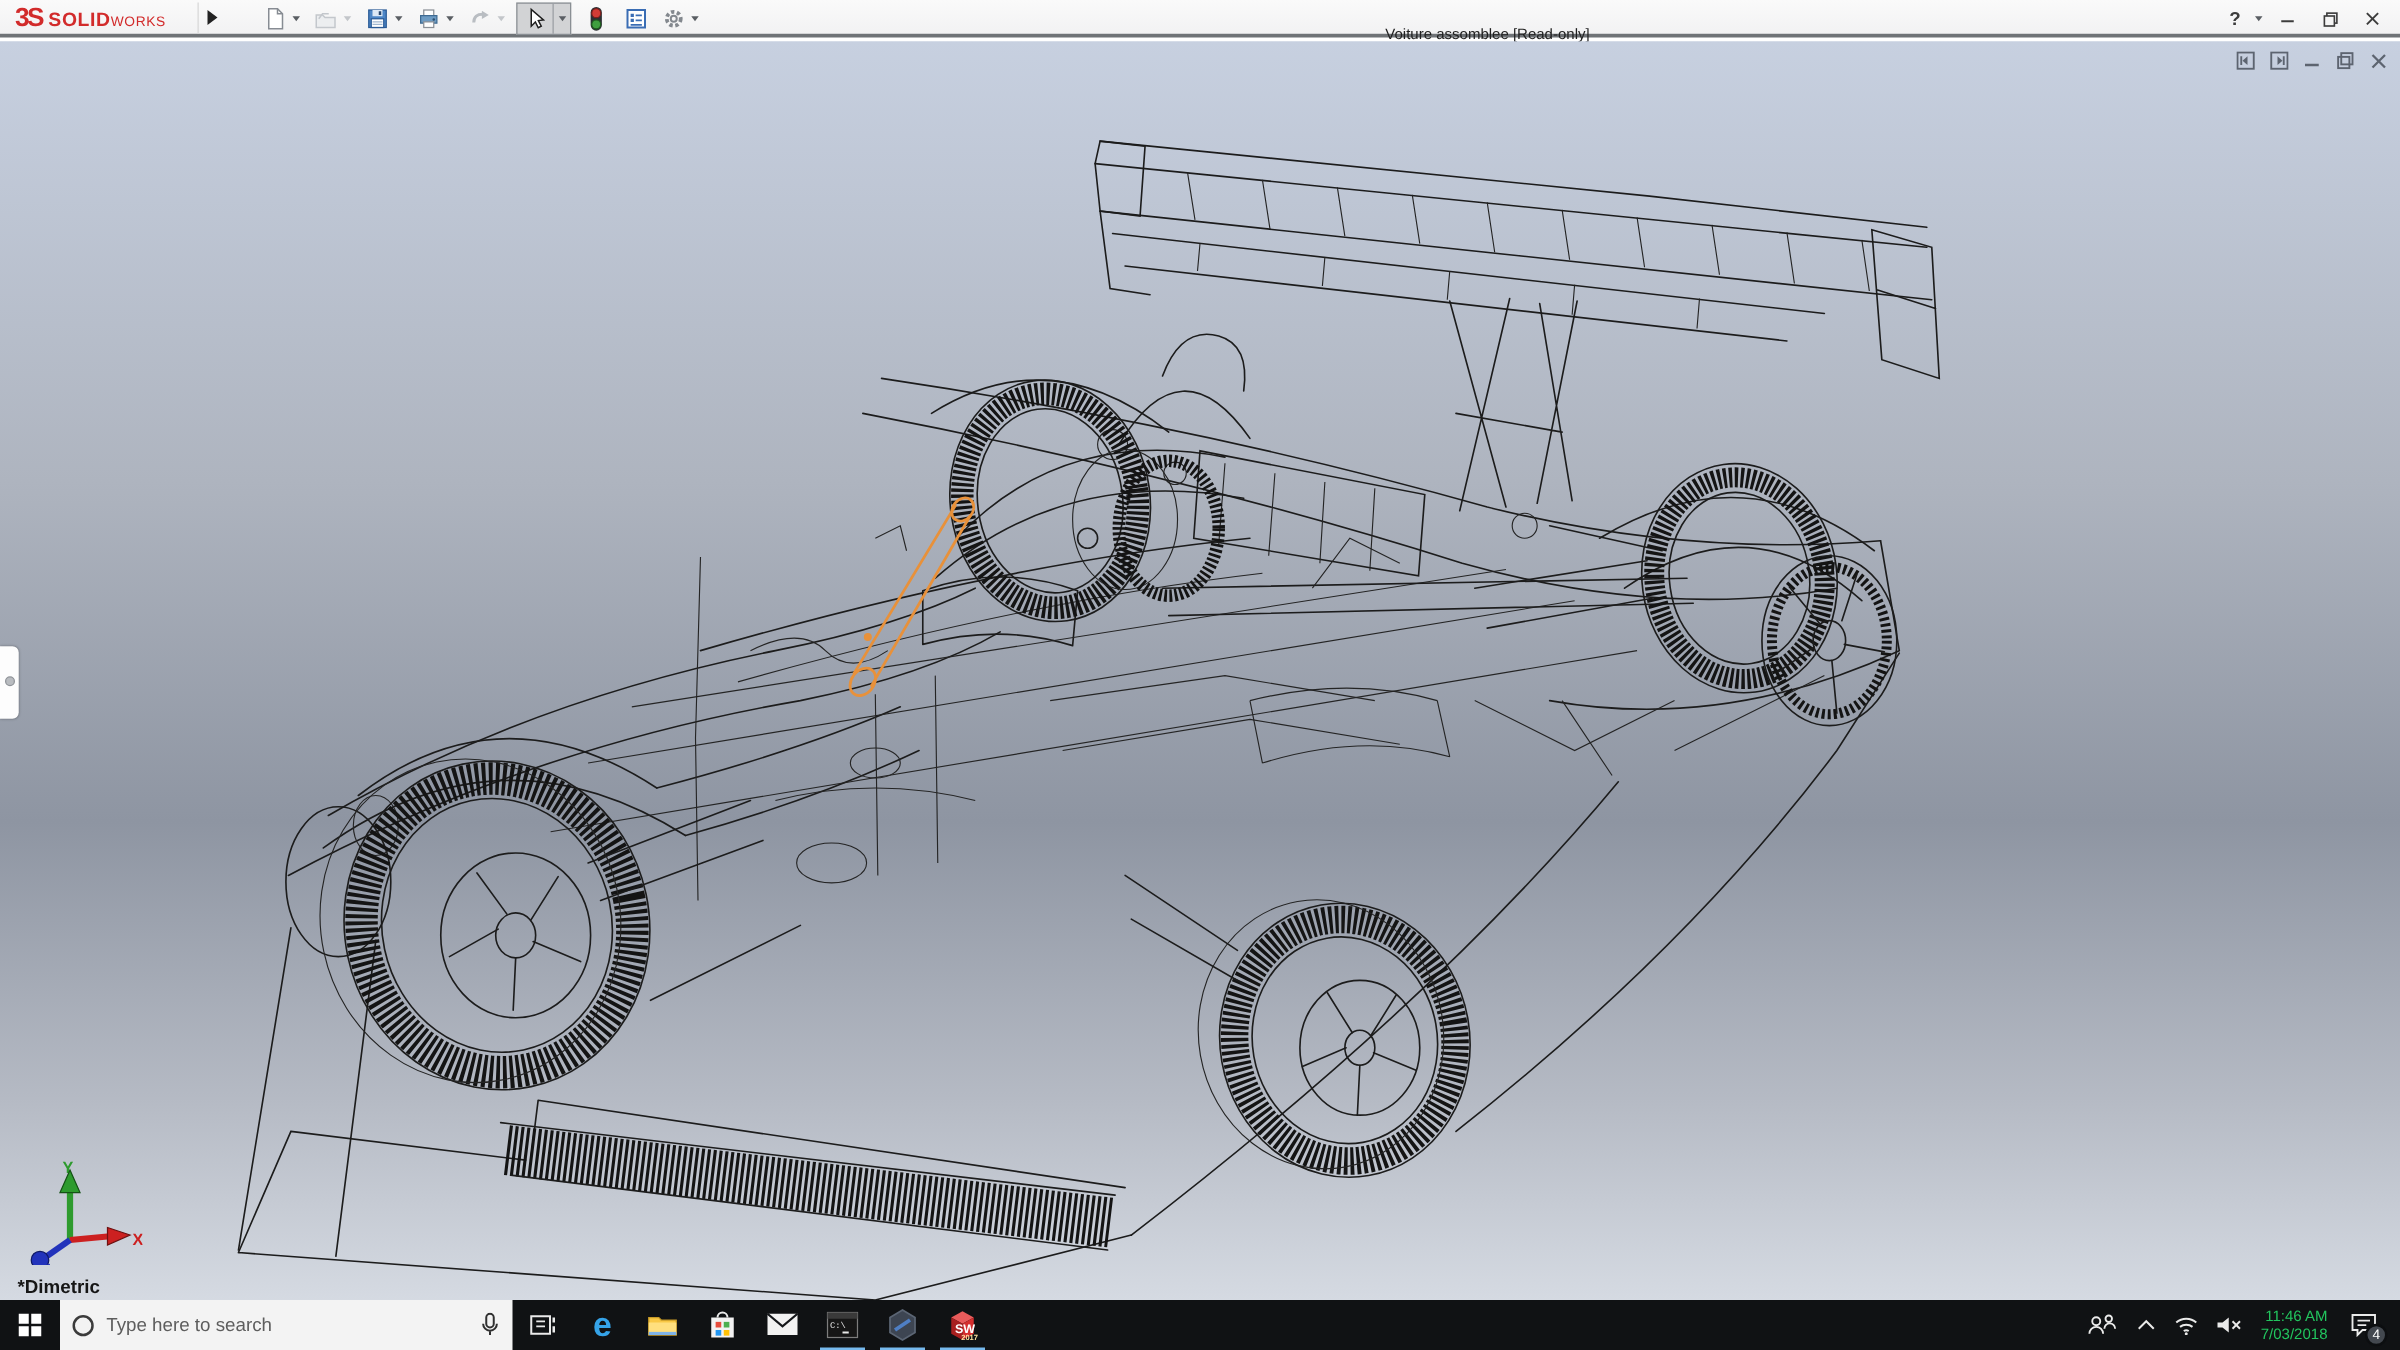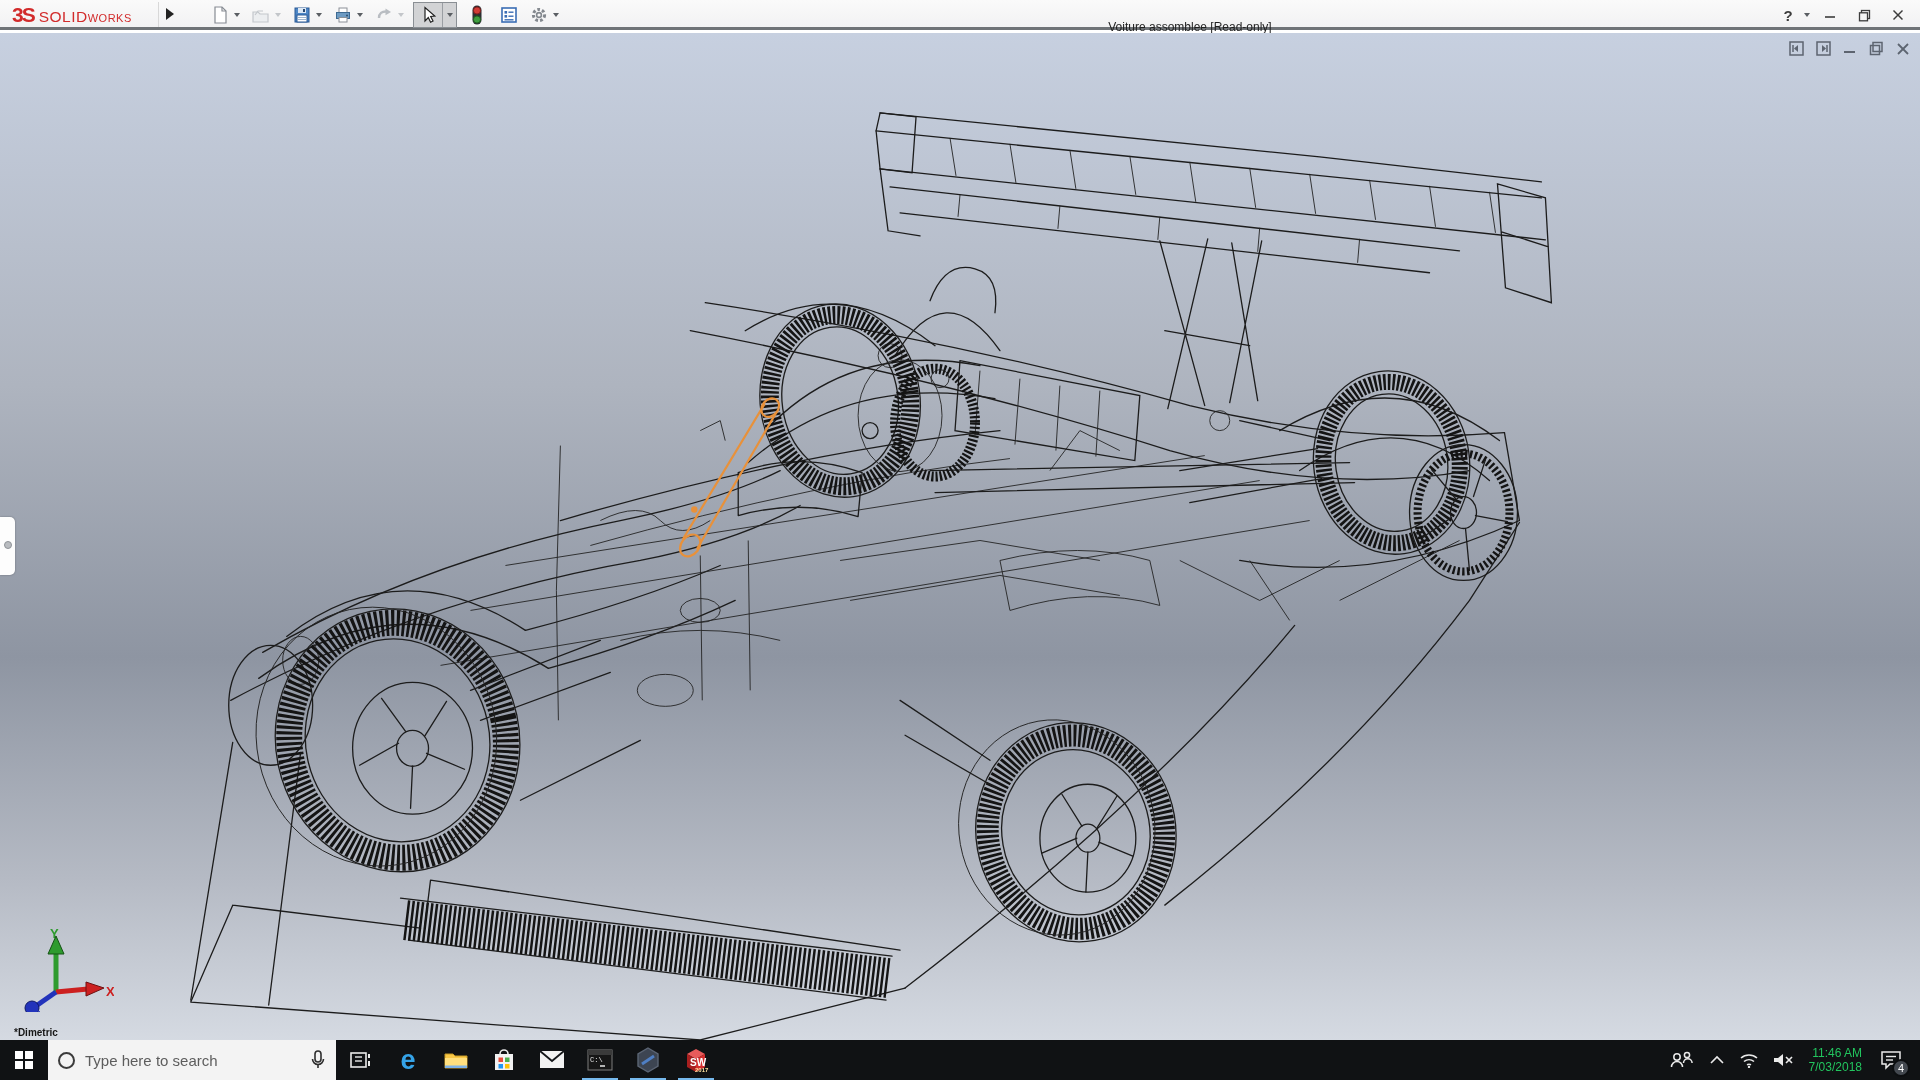--- a/index.html
+++ b/index.html
@@ -5,21 +5,21 @@
   * { box-sizing: border-box; margin: 0; padding: 0; }
   html,body { width:1920px; height:1080px; overflow:hidden;
     font-family:"Liberation Sans", sans-serif; background:#fff; }
   #stage { position:relative; width:1920px; height:1080px; }
 
   
   .titlebar { position:absolute; top:0; left:0; right:0; height:30px;
     background:linear-gradient(#fafafa,#f2f2f3); border-bottom:3px solid #6f7377; }
   .logo { position:absolute; left:12px; top:3px; display:flex; align-items:baseline; color:#d22b2b; }
   .logo-mark { font-weight:bold; font-size:21px; letter-spacing:-2px; margin-right:5px; }
-  .logo-bold { font-weight:normal; font-size:15.5px; letter-spacing:.5px; }
+  .logo-bold { font-weight:bold; font-size:15.5px; letter-spacing:.5px; }
   .logo-light { font-weight:normal; font-size:11px; letter-spacing:.5px; }
   .flyout { position:absolute; left:166px; top:8px; width:0; height:0;
     border-top:6px solid transparent; border-bottom:6px solid transparent; border-left:8px solid #222; }
   .tb-sep { position:absolute; left:158px; top:2px; width:1px; height:25px; background:#d8d8d8; }
   .toolbar { position:absolute; left:208px; top:2px; height:26px; display:flex; align-items:center; }
   .tbtn { width:24px; height:24px; display:flex; align-items:center; justify-content:center; }
   .caret { width:0; height:0; border-left:3.5px solid transparent; border-right:3.5px solid transparent;
     border-top:4px solid #5a5e63; margin:0 9px 0 2px; }
   .caret.dis { border-top-color:#c3c6ca; }
   .selwrap { display:flex; align-items:center; border:1px solid #8a8f94; background:#d2d3d5; margin-right:8px; }
@@ -40,29 +40,29 @@
   .wf   { stroke:#1c1c1c; stroke-width:1.3; fill:none; stroke-linecap:round; }
   .wft  { stroke:#242424; stroke-width:0.9; fill:none; }
   .tread{ fill:none; stroke:#141414; }
   .sel  { stroke:#e8913a; fill:none; stroke-width:2.2; stroke-linecap:round; }
   .childctrl { position:absolute; top:8px; right:10px; display:flex; align-items:center; gap:12px; }
   .panel-tab { position:absolute; left:0; top:484px; width:15px; height:58px; background:#fdfdfd;
     border-radius:0 5px 5px 0; box-shadow:0 0 2px rgba(0,0,0,.35); }
   .panel-tab .dot { position:absolute; left:4px; top:24px; width:8px; height:8px; border-radius:50%;
     background:#b9bcc0; border:1px solid #8f9398; }
   .triad { position:absolute; left:14px; bottom:28px; }
-  .viewlabel { position:absolute; left:14px; bottom:2px; font-size:10px; font-weight:bold; color:#161616; }
+  .viewlabel { position:absolute; left:14px; bottom:2px; font-size:15px; font-weight:bold; color:#161616; }
 
   
   .taskbar { position:absolute; bottom:0; left:0; right:0; height:40px; background:#101214;
     display:flex; align-items:stretch; color:#fff; }
   .startbtn { width:48px; display:flex; align-items:center; justify-content:center; }
   .winlogo { display:grid; grid-template-columns:8px 8px; grid-template-rows:8px 8px; gap:2px; }
   .winlogo div { background:#fff; }
-  .searchbox { width:288px; background:#f3f3f3; display:flex; align-items:center; padding:0 10px; gap:10px; }
+  .searchbox { width:362px; background:#f3f3f3; display:flex; align-items:center; padding:0 10px; gap:10px; }
   .cortana-ring { width:17px; height:17px; border:2.5px solid #3b3b3b; border-radius:50%; flex:none; }
   .searchinput { flex:1; border:none; outline:none; background:transparent; font-size:15px; color:#5d5d5d;
     font-family:"Liberation Sans", sans-serif; }
   .searchinput::placeholder { color:#5d5d5d; opacity:1; }
   .appslot { width:48px; position:relative; display:flex; align-items:center; justify-content:center; }
   .underline { position:absolute; bottom:0; left:6px; right:6px; height:2px; background:#76b9ed; }
   .tray { margin-left:auto; display:flex; align-items:center; gap:14px; padding-right:14px; }
   .clock { text-align:right; font-size:12px; line-height:14px; color:#22c55e; }
   .action { position:relative; width:30px; height:30px; display:flex; align-items:center; justify-content:center; }
   .badge { position:absolute; right:-4px; bottom:-2px; width:18px; height:18px; border-radius:50%;

